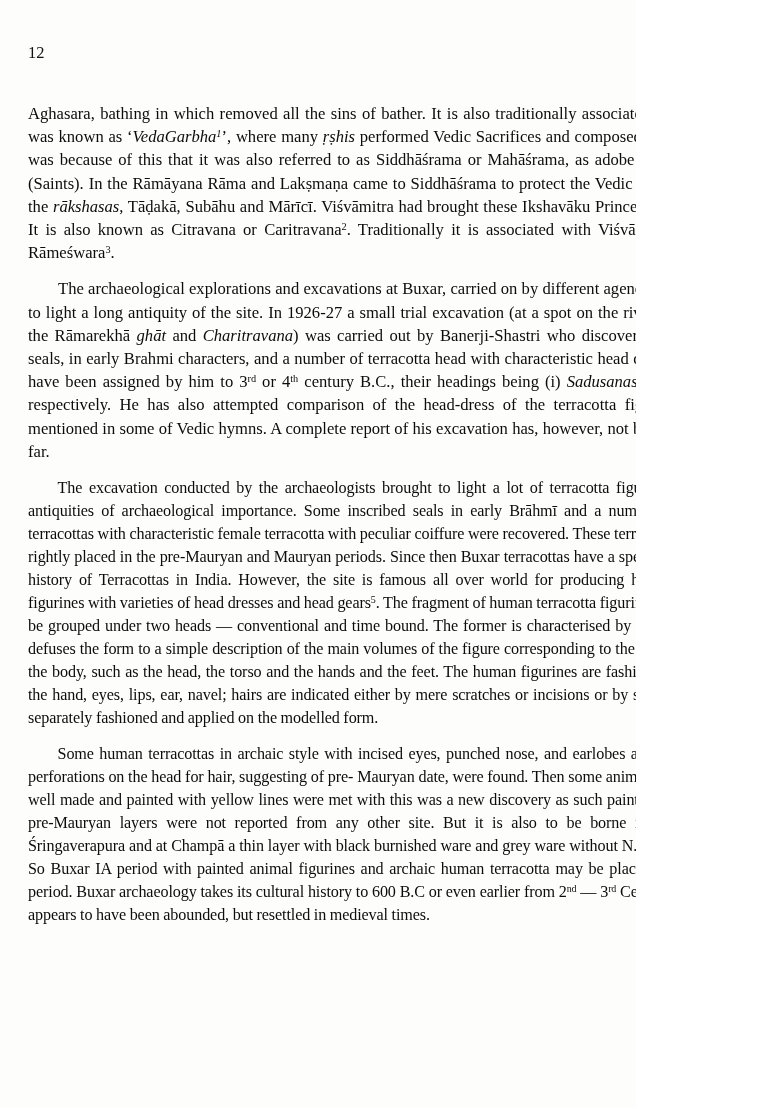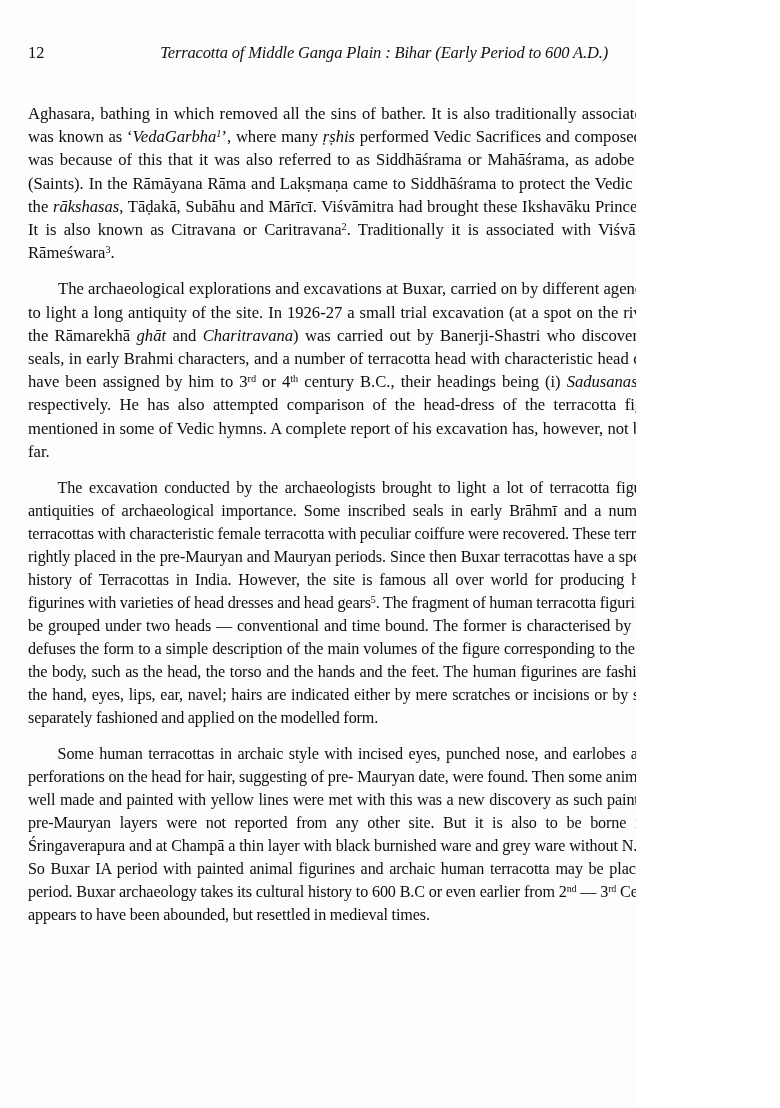--- a/index.html
+++ b/index.html
@@ -85,21 +85,20 @@
   }
   .sup-ital { font-style: italic; }
 </style>
 </head>
 <body>
 
 <div class="page">
 
   <div class="running-head">
     <span class="folio">12</span>
-    <span class="head-title">Terracotta of Middle Ganga Plain  : Bihar (Early Period to 600 A.D.)</span>
   </div>
 
   <div class="textblock">
       <p class="para" id="p1"><span>Aghasara, bathing in which removed all the sins of bather. It is also traditionally associated with </span><em>ṛṣhis</em><span> and was known as ‘</span><em>VedaGarbha</em><sup class="sup-ital">1</sup><span>’, where many </span><em>ṛṣhis</em><span> performed Vedic Sacrifices and composed Vedic hymns. It was because of this that it was also referred to as Siddhāśrama or Mahāśrama, as adobe of realised souls (Saints). In the Rāmāyana Rāma and Lakṣmaṇa came to Siddhāśrama to protect the Vedic sacrifices against the </span><em>rākshasas</em><span>, Tāḍakā, Subāhu and Mārīcī. Viśvāmitra had brought these Ikshavāku Princes from Ayodhyā.. It is also known as Citravana or Caritravana</span><sup>2</sup><span>. Traditionally it is associated with Viśvāmitra, Rāma and Rāmeśwara</span><sup>3</sup><span>.</span></p>
       <p class="para indent" id="p2"><span>The archaeological explorations and excavations at Buxar, carried on by different agencies have brought to light a long antiquity of the site. In 1926-27 a small trial excavation (at a spot on the river bank between the Rāmarekhā </span><em>ghāt</em><span> and </span><em>Charitravana</em><span>) was carried out by Banerji-Shastri who discovered two inscribed seals, in early Brahmi characters, and a number of terracotta head with characteristic head dresses. The seals have been assigned by him to 3</span><sup>rd</sup><span> or 4</span><sup>th</sup><span> century B.C., their headings being (i) </span><em>Sadusanasa</em><span> (ii) </span><em>Hathikasa’</em><span> respectively. He has also attempted comparison of the head-dress of the terracotta figures with those mentioned in some of Vedic hymns. A complete report of his excavation has, however, not been published so far.</span></p>
       <p class="para indent dense" id="p4"><span>The excavation conducted by the archaeologists brought to light a lot of terracotta figurines and other antiquities of archaeological importance. Some inscribed seals in early Brāhmī and a number of beautiful terracottas with characteristic female terracotta with peculiar coiffure were recovered. These terracotta have been rightly placed in the pre-Mauryan and Mauryan periods. Since then Buxar terracottas have a special niche in the history of Terracottas in India. However, the site is famous all over world for producing human terracotta figurines with varieties of head dresses and head gears</span><sup>5</sup><span>. The fragment of human terracotta figurines of Buxar can be grouped under two heads — conventional and time bound. The former is characterised by a modelling that defuses the form to a simple description of the main volumes of the figure corresponding to the principal part of the body, such as the head, the torso and the hands and the feet. The human figurines are fashioned entirely by the hand, eyes, lips, ear, navel; hairs are indicated either by mere scratches or incisions or by strips and pallets separately fashioned and applied on the modelled form.</span></p>
       <p class="para indent dense" id="p5"><span>Some human terracottas in archaic style with incised eyes, punched nose, and earlobes and split lip, and perforations on the head for hair, suggesting of pre- Mauryan date, were found. Then some animal figurines very well made and painted with yellow lines were met with this was a new discovery as such painted terracottas in pre-Mauryan layers were not reported from any other site. But it is also to be borne in mind that at Śringaverapura and at Champā a thin layer with black burnished ware and grey ware without N.B.P. is met with. So Buxar IA period with painted animal figurines and archaic human terracotta may be placed in pre-N.B.P. period. Buxar archaeology takes its cultural history to 600 B.C or even earlier from 2</span><sup>nd</sup><span> — 3</span><sup>rd</sup><span> Cent. B.C. The site appears to have been abounded, but resettled in medieval times.</span></p>
     </div>
 
 </div>

